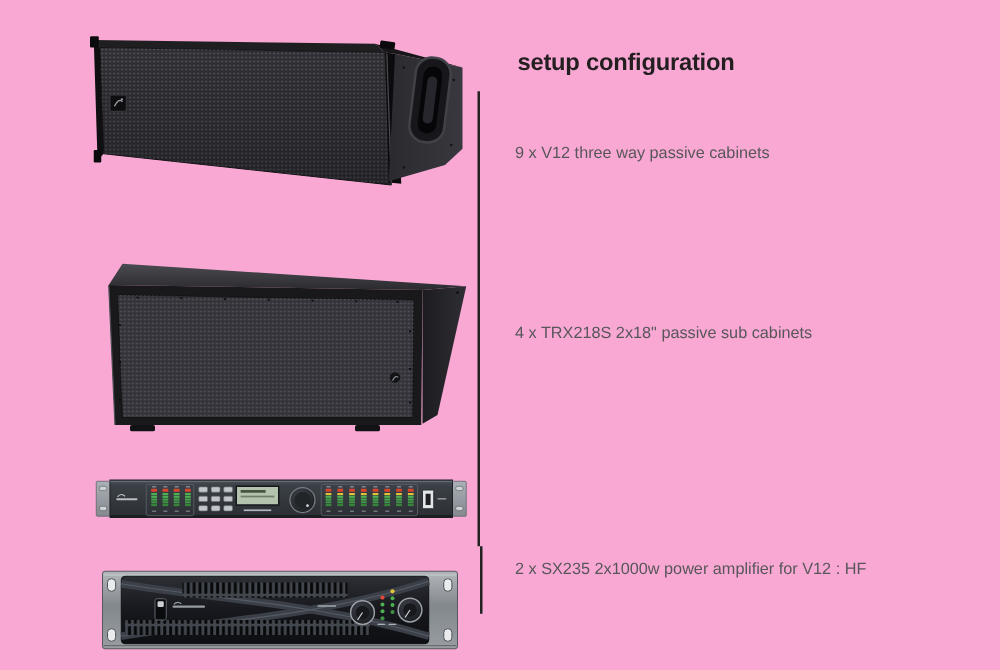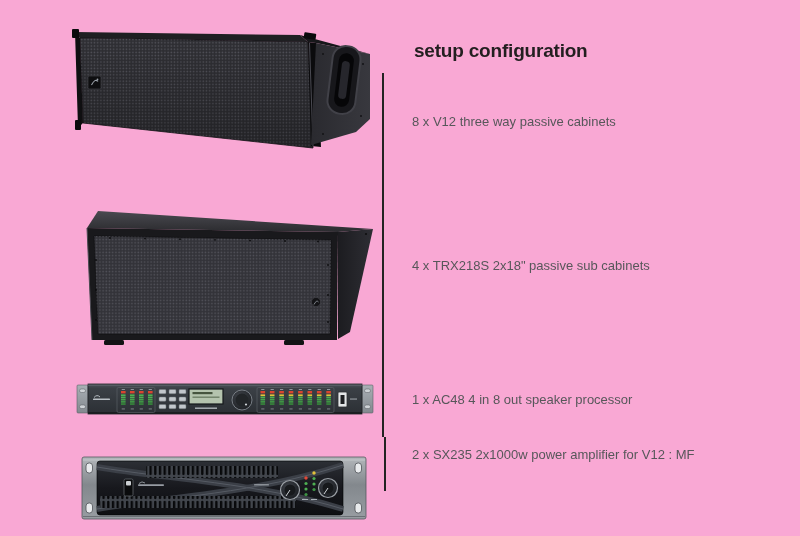--- a/index.html
+++ b/index.html
@@ -360,20 +360,19 @@
         <line x1="250" y1="36" x2="246" y2="42" stroke="#d0d4d8" stroke-width="1"></line>
       </g>
     </svg>
   </div>
 
   <div class="divider" id="divider-1"></div>
   <div class="divider" id="divider-2"></div>
 
   <div id="page-title">setup configuration</div>
 
-  <div class="caption" id="cap-v12">8 x V12 three way passive cabinets</div>
+  <div class="caption" id="cap-v12">9 x V12 three way passive cabinets</div>
   <div class="caption" id="cap-sub">4 x TRX218S 2x18" passive sub cabinets</div>
-  <div class="caption" id="cap-proc">1 x AC48 4 in 8 out speaker processor</div>
   <div class="caption" id="cap-amps">
-    <div>2 x SX235 2x1000w power amplifier for V12 : MF</div>
+    <div>2 x SX235 2x1000w power amplifier for V12 : HF</div>
   </div>
 
 </div>
 
 </body></html>

